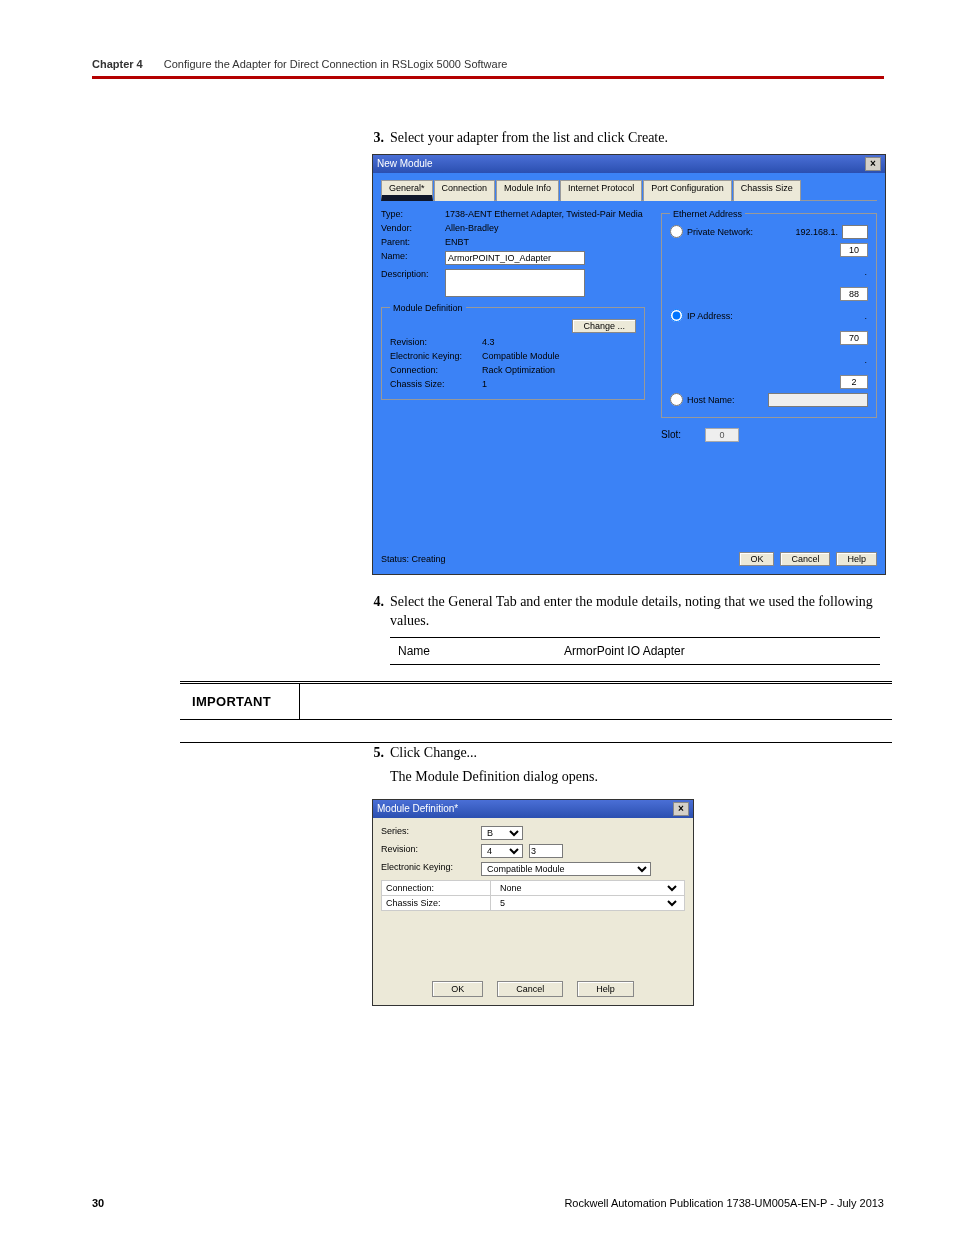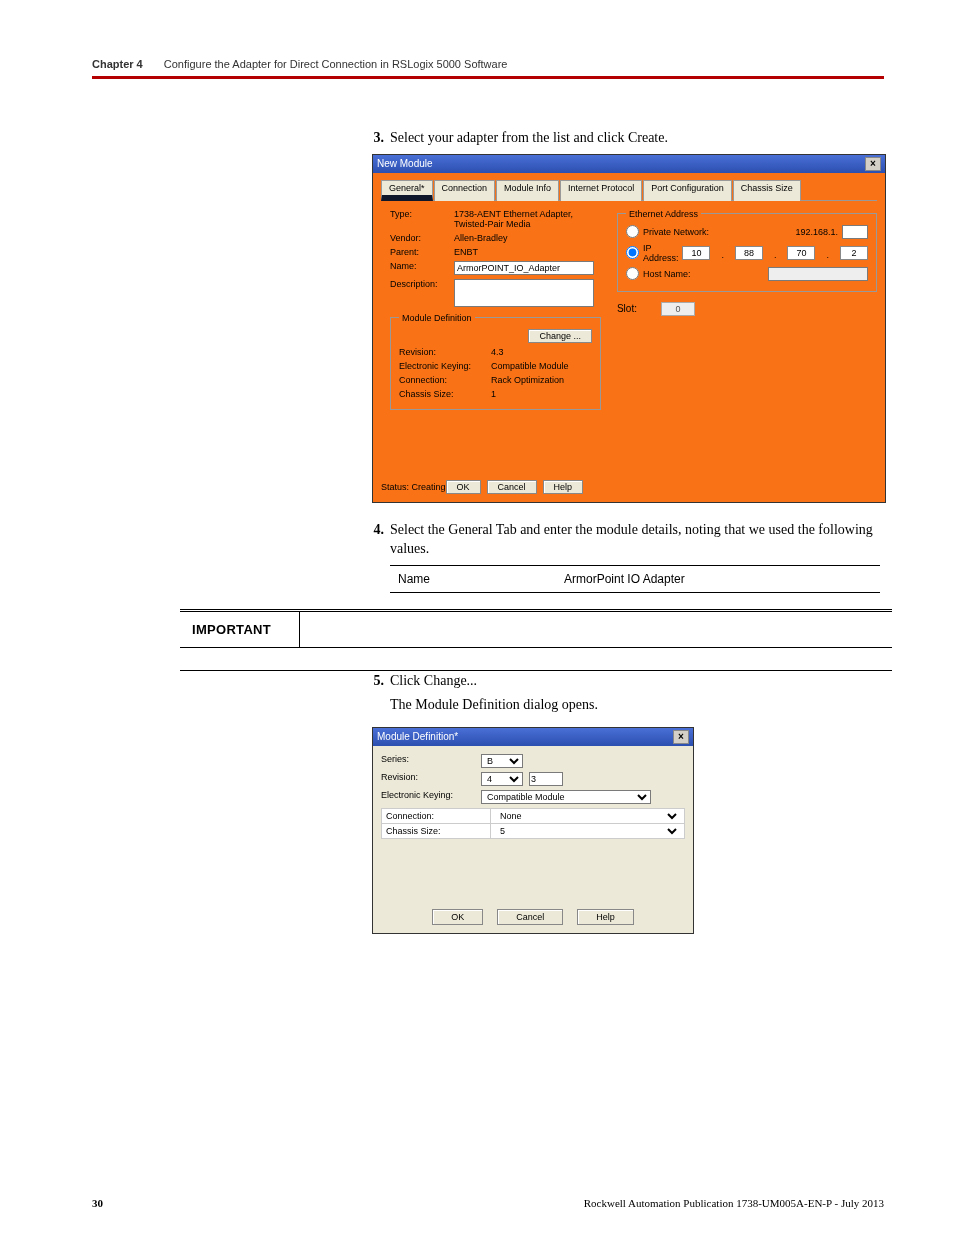--- a/index.html
+++ b/index.html
@@ -62,21 +62,21 @@
     margin-bottom: 10px;
   }
 
   
   .dlg1 {
     width: 512px;
     margin-left: 10px;
     border: 1px solid #333;
     font-family: "Tahoma", Arial, sans-serif;
     font-size: 10px;
-    background: #f97316;
+    background: #3b82f6;
     margin-bottom: 18px;
   }
   .dlg1 .titlebar {
     background: linear-gradient(#4a6fd6,#2b4fb0);
     color: #fff;
     padding: 2px 4px;
     display: flex;
     justify-content: space-between;
     align-items: center;
     font-size: 10px;
@@ -110,21 +110,21 @@
   }
   .tabs .tab.active {
     background:#ece9d8;
     font-weight:400;
     border-bottom:6px solid #0f172a;
   }
   .dlg1 .twocol {
     display:flex;
     gap:16px;
   }
-  .left-col { flex:1.1;margin-left:9px; }
+  .left-col { flex:1.1; }
   .right-col { flex:0.9; }
   .field-row { display:flex; margin-bottom:4px; align-items:flex-start;font-size:9px;}
   .field-row .lbl { width:64px; flex-shrink:0;}
   .field-row .val { flex:1;}
   input.tb, textarea.tb {
     font-family:inherit;
     font-size:9px;
     padding:1px 2px;
     border:1px solid #7a7a7a;
     background:#fff;
@@ -133,39 +133,40 @@
   textarea.tb { resize:none; }
   fieldset.grp {
     border:1px solid #999;
     padding:6px 8px;
     margin:0;
     font-size:9px;
   }
   fieldset.grp legend { font-size:9px; padding:0 3px;}
   .radiorow { display:flex; align-items:center; gap:4px; margin-bottom:4px;}
   .radiorow input[type=radio]{margin:0;}
-  .radiorow .ipoct { display:flex; gap:10px; align-items:flex-end;}
+  .radiorow .ipoct { display:flex; gap:10px; align-items:flex-end;flex-direction:column;}
   .ipoct input { width:22px; text-align:center; border:1px solid #888; font-size:9px;}
   .ipoct span{padding:0 1px;}
   .btn {
     font-family:inherit;
     font-size:9px;
     padding:1px 10px;
     background:#ece9d8;
     border:1px solid #888;
     box-shadow: inset 1px 1px 0 #fff;
   }
   .module-def {
     margin-top:8px;
   }
   .module-def .rows .field-row .lbl{width:92px;}
   .bottom-row {
     display:flex;
+    justify-content:space-between;
     align-items:center;
-    margin-top:70px;
+    margin-top:110px;
     font-size:9px;
   }
   .bottom-row .btns { display:flex; gap:6px;}
   .slotrow{display:flex;align-items:center;gap:24px;margin-top:10px;}
   .slotrow .slotnum{width:28px;border:1px solid #aaa;background:#eee;font-size:9px;text-align:center;}
 
   
   .details-tbl {
     margin-left:28px;
     width:490px;
@@ -242,21 +243,21 @@
   .tblgrid td{border:1px solid #ccc;padding:1px 4px;}
 
   
   .footer {
     position:absolute;
     bottom:26px;
     left:92px;
     right:70px;
     display:flex;
     justify-content:space-between;
-    font-family:Liberation Serif, serif;
+    font-family:Liberation Sans, sans-serif;
     font-size:11px;
   }
   .footer .pg{font-weight:700;}
 </style>
 </head>
 <body>
 
 <div class="page">
   <div class="running-head">
     <span class="chapter">Chapter 4</span>

